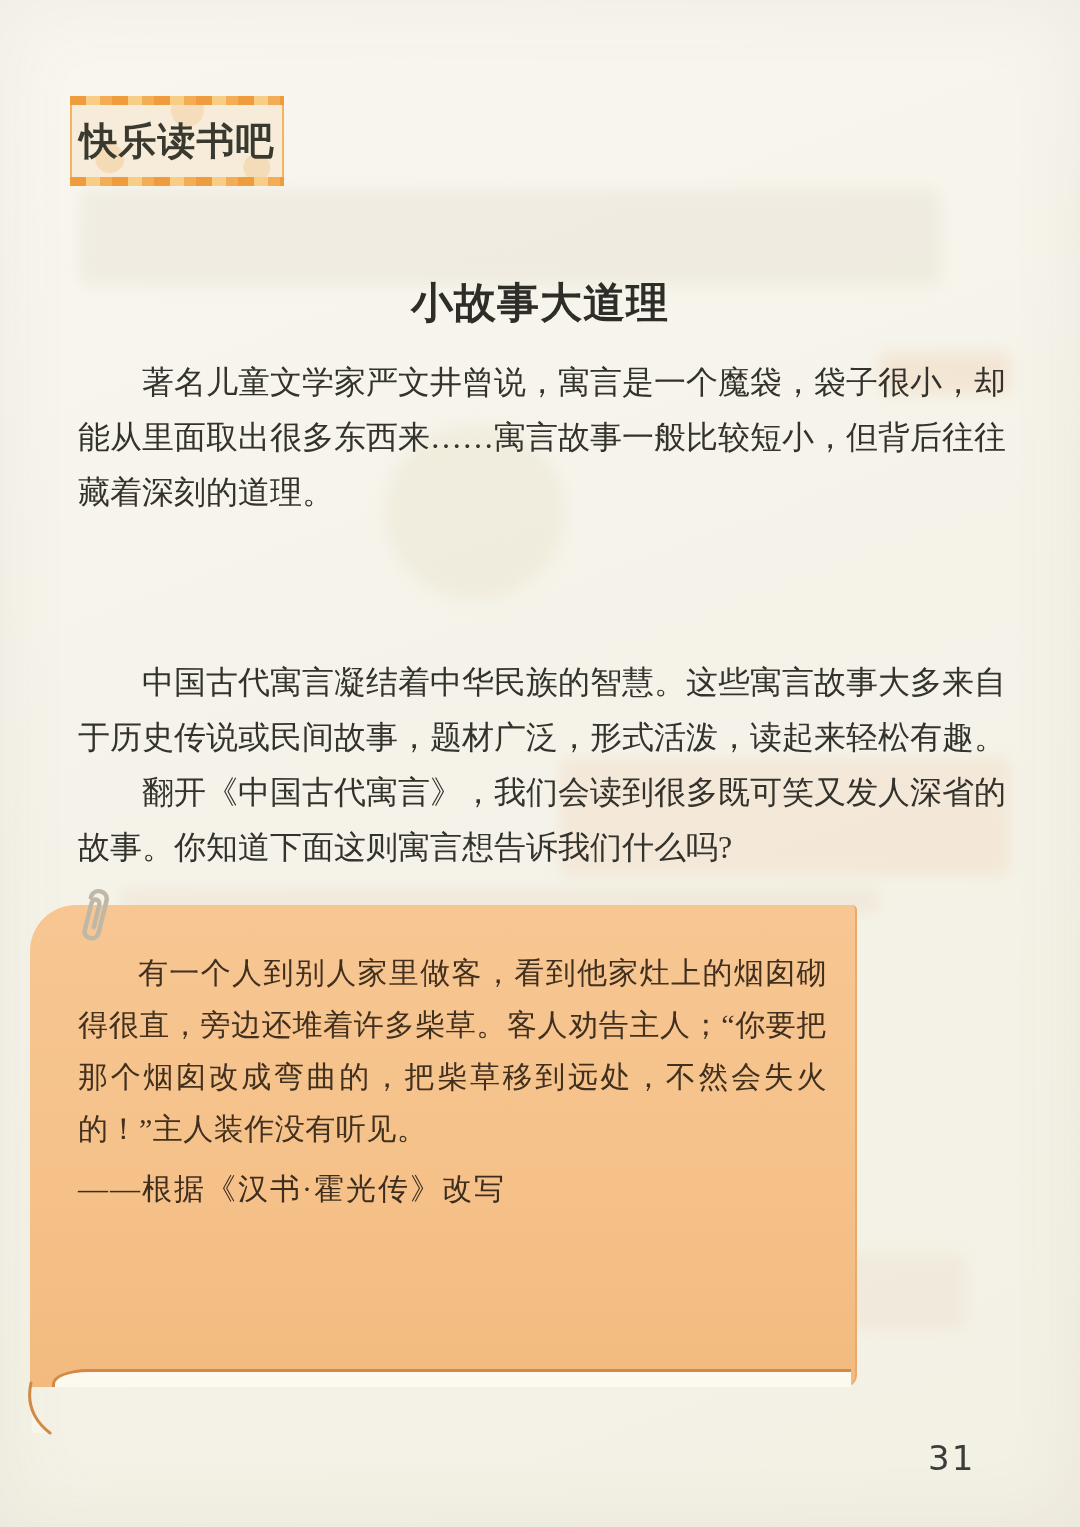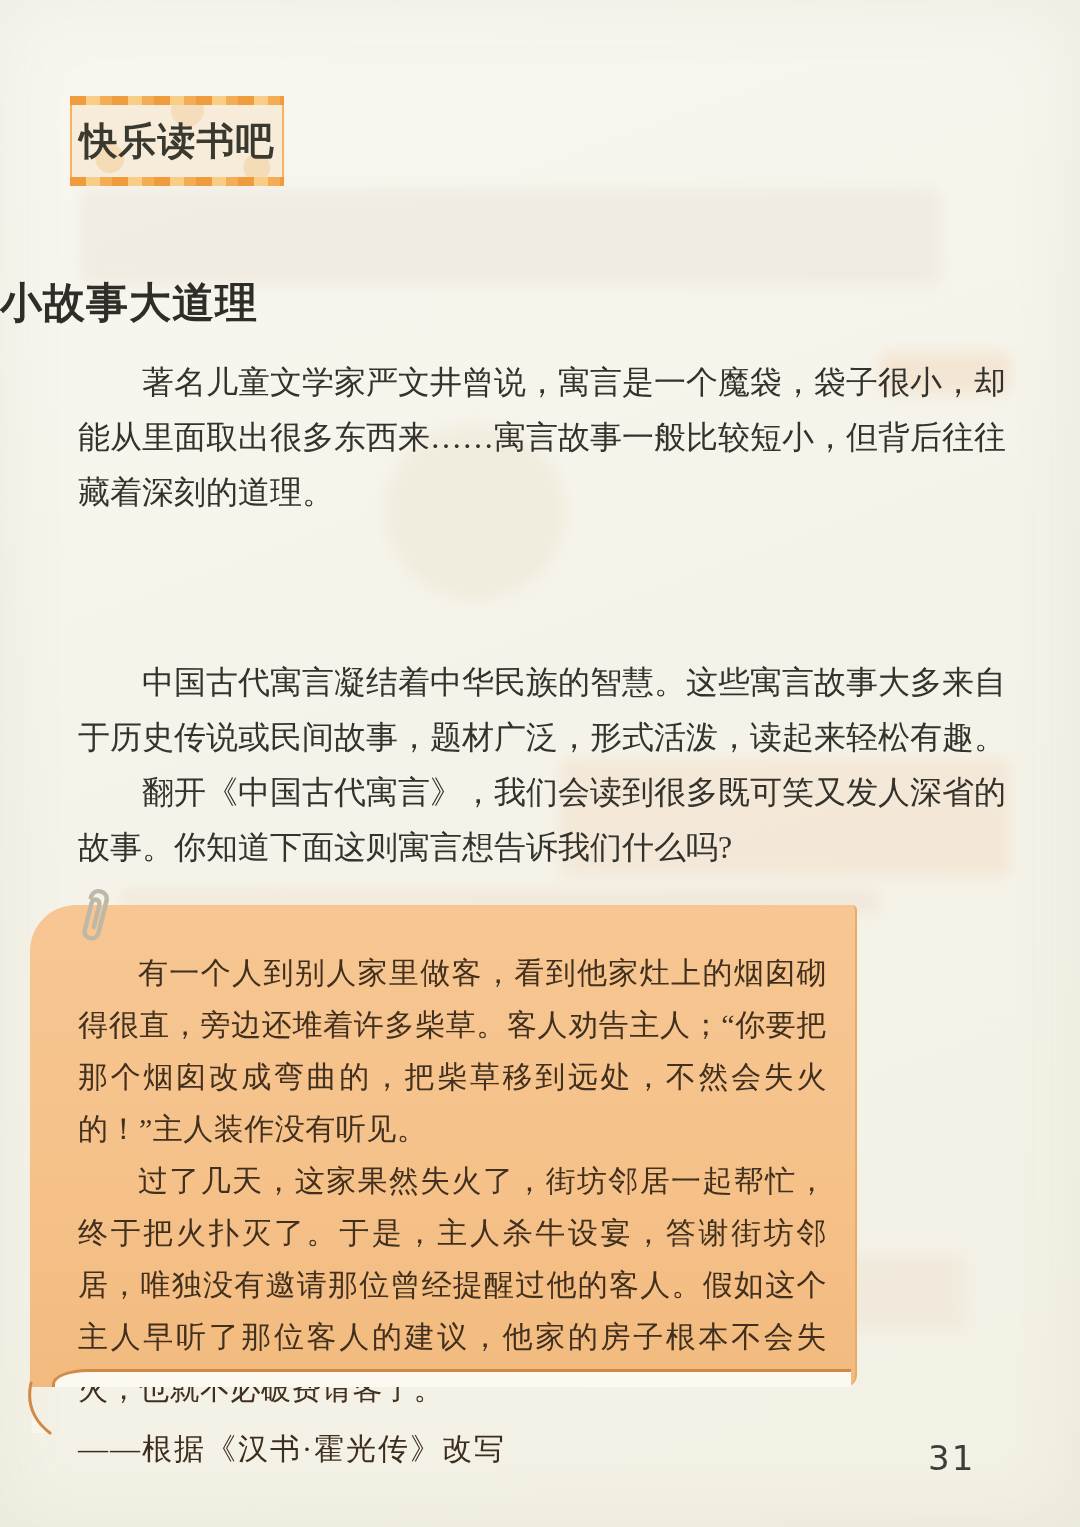--- a/index.html
+++ b/index.html
@@ -36,21 +36,21 @@
   .badge::before,.badge::after{
     content:"";position:absolute;left:-2px;right:-2px;height:9px;
     background:repeating-linear-gradient(90deg,#ee9c3e 0 16px,#f8cd86 16px 30px,#f3ae55 30px 42px);
   }
   .badge::before{top:-1px;}
   .badge::after{bottom:-1px;}
   .badge-label{font-size:38px;font-weight:600;color:#3a392f;letter-spacing:1px;line-height:1;}
 
   .title{
     position:absolute;left:0;top:252px;width:100%;
-    font-size:42px;font-weight:600;color:#2e2d28;letter-spacing:1px;line-height:1.1;
+    text-align:center;font-size:42px;font-weight:600;color:#2e2d28;letter-spacing:1px;line-height:1.1;
   }
 
   .body-text{
     position:absolute;left:78px;width:928px;
     font-size:32px;line-height:55px;text-align:justify;color:#33322c;margin:0;
   }
   .body-text p{margin:0;text-indent:2em;}
   .intro{top:355px;}
   .para-a{top:655px;}
   .para-b{top:765px;}
@@ -117,21 +117,20 @@
   <div class="body-text para-a">
     <p>中国古代寓言凝结着中华民族的智慧。这些寓言故事大多来自于历史传说或民间故事，题材广泛，形式活泼，读起来轻松有趣。</p>
   </div>
   <div class="body-text para-b">
     <p>翻开《中国古代寓言》，我们会读到很多既可笑又发人深省的故事。你知道下面这则寓言想告诉我们什么吗?</p>
   </div>
 
   <div class="card">
     <div class="card-text">
       <p>有一个人到别人家里做客，看到他家灶上的烟囱砌得很直，旁边还堆着许多柴草。客人劝告主人；“你要把那个烟囱改成弯曲的，把柴草移到远处，不然会失火的！”主人装作没有听见。</p>
-      <p>过了几天，这家果然失火了，街坊邻居一起帮忙，终于把火扑灭了。于是，主人杀牛设宴，答谢街坊邻居，唯独没有邀请那位曾经提醒过他的客人。假如这个主人早听了那位客人的建议，他家的房子根本不会失火，也就不必破费请客了。</p>
     </div>
     <div class="card-attribution">——根据《汉书·霍光传》改写</div>
     <div class="underpage"></div>
     <svg class="curl" width="30" height="56" viewBox="0 0 30 56">
       <path d="M5 2 C1 20 6 38 24 52 L6 52 Z" fill="#f8f5ea" stroke="none"></path>
       <path d="M5 2 C1 20 6 38 24 52" fill="none" stroke="#d08a45" stroke-width="3" stroke-linecap="round"></path>
     </svg>
   </div>
 
   <svg class="paperclip" width="42" height="68" viewBox="0 0 42 68">

